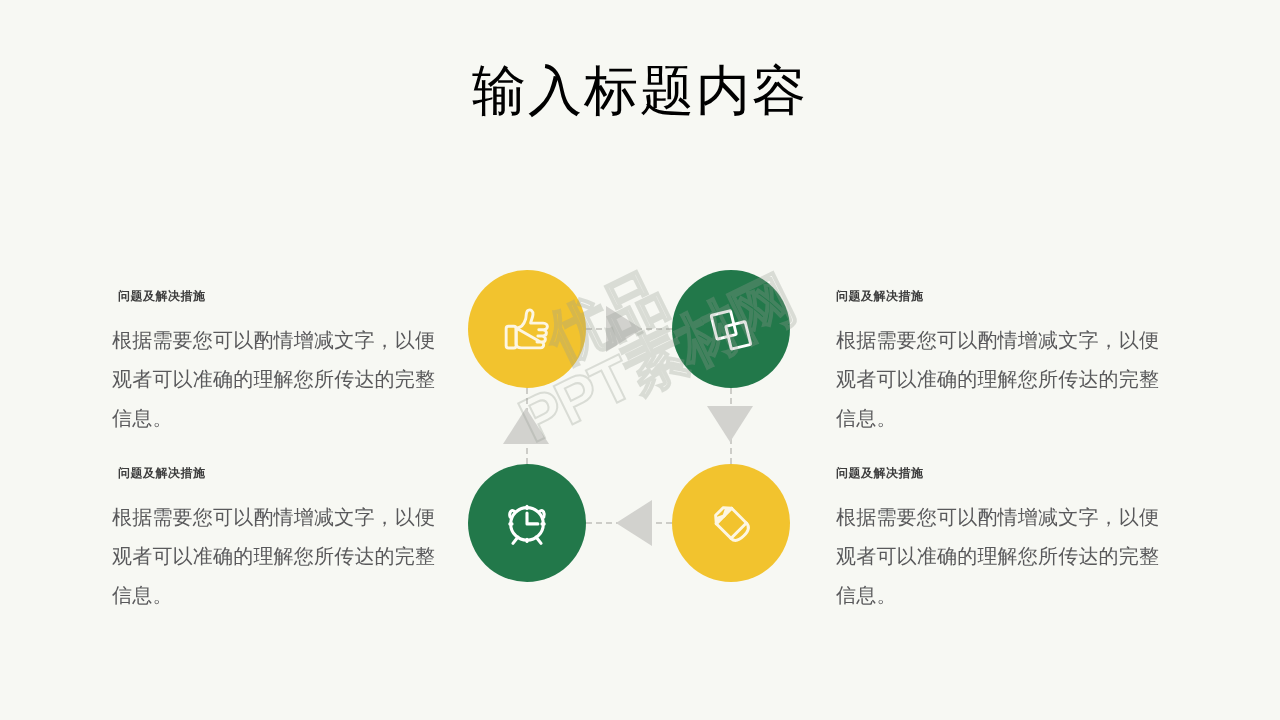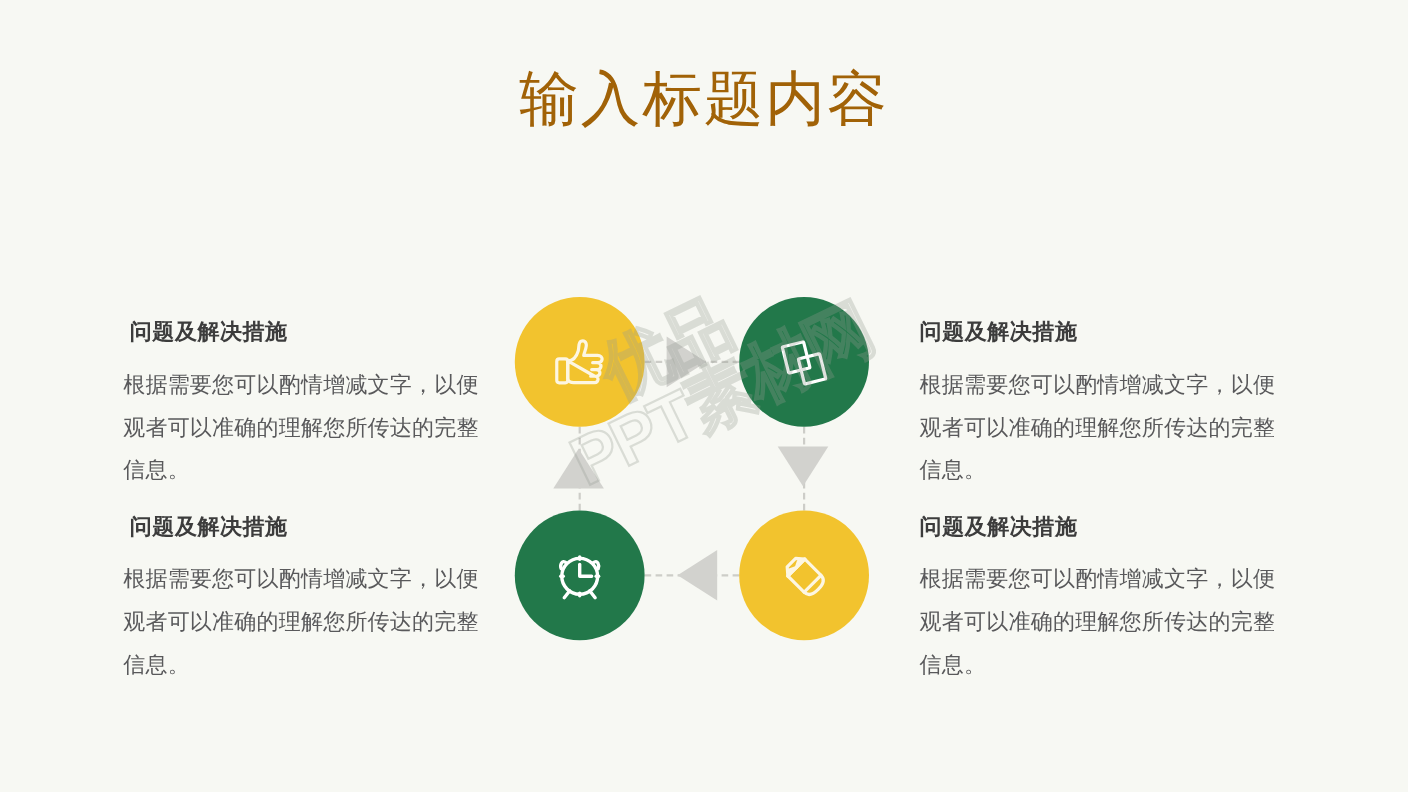--- a/index.html
+++ b/index.html
@@ -11,21 +11,21 @@
   }
   .slide{position:absolute;inset:0;}
 
   
   .title{
     position:absolute;left:0;right:0;top:58px;
     text-align:center;
     font-size:54px;
     line-height:1.2;
     letter-spacing:2px;
-    color:#a16207;
+    color:#000000;
     font-weight:400;
   }
 
   
   .diagram{
     position:absolute;
     left:468px;top:270px;
     width:332px;height:312px;
   }
   .circle{
@@ -75,21 +75,21 @@
     border-left:23px solid transparent;
     border-right:23px solid transparent;
     border-bottom:36px solid #d2d2ce;
     left:35px;top:138px;
   }
 
   
   .block{position:absolute;width:330px;}
   .block h3{
     margin:0 0 16px 0;
-    font-size:20px;
+    font-size:12px;
     font-weight:bold;
     color:#3c3c3c;
     letter-spacing:.5px;
   }
   .block p{
     margin:0;
     font-size:20px;
     line-height:1.95;
     color:#59595b;
     letter-spacing:.2px;

